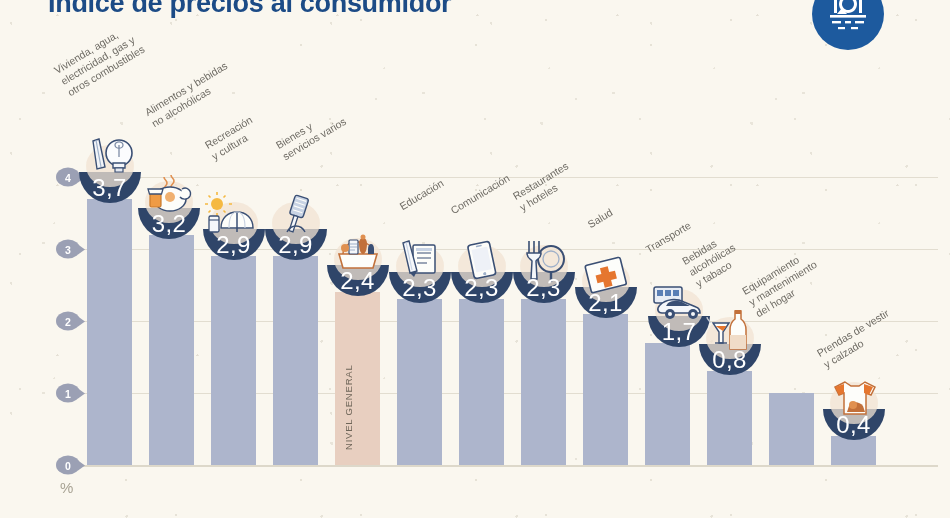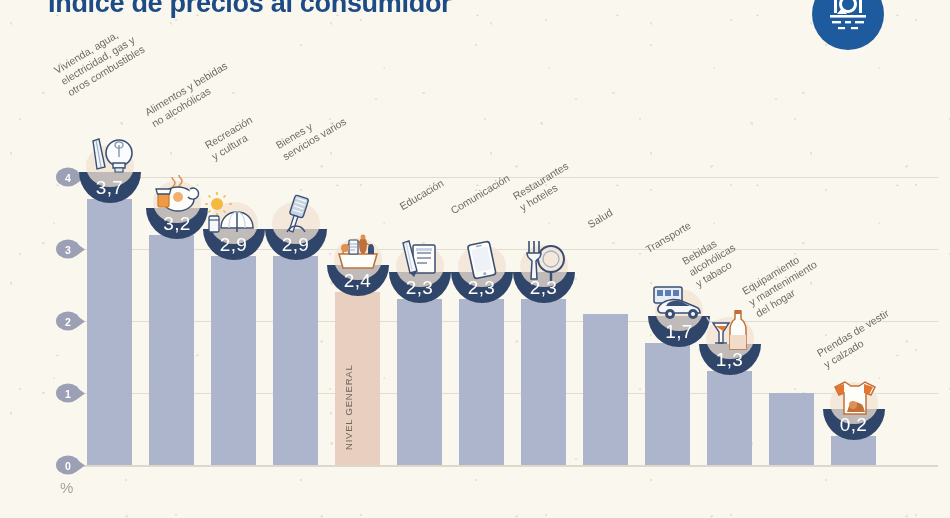--- a/index.html
+++ b/index.html
@@ -111,21 +111,21 @@
     transform: translateX(-50%);
   }
   .bubble .cup {
     position:absolute; left:0; bottom:0; width:62px; height:31px;
     background:#2f4569;
     border-radius: 0 0 31px 31px;
   }
   .bubble .val {
     position:absolute; left:0; bottom:1px; width:62px; height:28px;
     display:flex; align-items:center; justify-content:center;
-    color:#fff; font-size:19px; font-weight:400; letter-spacing:.4px;
+    color:#fff; font-size:24px; font-weight:400; letter-spacing:.4px;
     z-index:4;
   }
   .bubble .art {
     position:absolute; left:0; bottom:18px; width:62px; height:48px;
     z-index:2; overflow:visible;
   }
   .bubble .halo {
     position:absolute; left:7px; bottom:16px; width:48px; height:42px;
     border-radius:50%;
     background:#f2e3d3; opacity:.75; z-index:1;
@@ -219,21 +219,21 @@
       <circle cx="40" cy="16" r="13" fill="#fbfcfe" stroke="#3a4f74" stroke-width="1.6"></circle>
       <path d="M34 26h12v5H34z" fill="#f2f4f8" stroke="#3a4f74" stroke-width="1.4"></path>
       <path d="M36 31h8v4h-8z" fill="#e5e9f1" stroke="#3a4f74" stroke-width="1.2"></path>
       <path d="M40 8v12" stroke="#7d8ca6" stroke-width="1.3"></path>
       <ellipse cx="40" cy="8" rx="4" ry="3.2" fill="none" stroke="#7d8ca6" stroke-width="1.3"></ellipse>
     </svg>
     <div class="cup"></div>
     <div class="val">3,7</div>
   </div>
 
-  <div class="bubble" style="left:177px; top:177px">
+  <div class="bubble" style="left:169px; top:177px">
     <div class="halo"></div>
     <svg class="art" viewBox="0 0 62 48">
       <path d="M26 4c0 3 3 3 3 6s-3 3-3 6" stroke="#e09050" stroke-width="1.6" fill="none"></path>
       <path d="M33 2c0 3 3 3 3 6s-3 3-3 6" stroke="#e09050" stroke-width="1.6" fill="none"></path>
       <ellipse cx="32" cy="26" rx="16" ry="12" fill="#fdfdfa" stroke="#3a4f74" stroke-width="1.5"></ellipse>
       <circle cx="32" cy="24" r="5" fill="#f0b070"></circle>
       <path d="M44 16c5-3 10 2 8 7-2 4-8 4-10 1" fill="#fdfdfa" stroke="#3a4f74" stroke-width="1.4"></path>
       <rect x="12" y="20" width="11" height="14" rx="1.5" fill="#ef9b45" stroke="#c97a2c" stroke-width="1.2"></rect>
       <path d="M10 16h15l-1.5 5h-12z" fill="#fdfdfa" stroke="#3a4f74" stroke-width="1.3"></path>
     </svg>
@@ -326,20 +326,31 @@
       <circle cx="38" cy="22" r="13" fill="none" stroke="#3a4f74" stroke-width="2"></circle>
       <circle cx="38" cy="22" r="8" fill="none" stroke="#9fb0c9" stroke-width="1.3"></circle>
       <path d="M38 35v10" stroke="#3a4f74" stroke-width="2.4"></path>
       <path d="M16 4v12M21 4v12M26 4v12" stroke="#3a4f74" stroke-width="1.6"></path>
       <path d="M14 16h14c0 6-4 6-5 8l1 18h-6l1-18c-1-2-5-2-5-8z" fill="#f5f7fa" stroke="#3a4f74" stroke-width="1.5"></path>
     </svg>
     <div class="cup"></div>
     <div class="val">2,3</div>
   </div>
 
+  <div class="bubble" style="left:605.5px; top:256px">
+    <div class="halo"></div>
+    <svg class="art" viewBox="0 0 62 48">
+      <g transform="rotate(-14 31 24)">
+        <rect x="13" y="9" width="36" height="28" rx="2" fill="#fdfdfa" stroke="#3a4f74" stroke-width="1.6"></rect>
+        <path d="M27 15h8v6h6v8h-6v6h-8v-6h-6v-8h6z" fill="#e5762f"></path>
+      </g>
+    </svg>
+    <div class="cup"></div>
+    <div class="val">2,1</div>
+  </div>
 
   <div class="bubble" style="left:679px; top:285px">
     <div class="halo"></div>
     <svg class="art" viewBox="0 0 62 48">
       <rect x="6" y="6" width="28" height="16" rx="2" fill="#e8edf5" stroke="#3a4f74" stroke-width="1.5"></rect>
       <rect x="9" y="9" width="6" height="6" fill="#5a7fb5"></rect>
       <rect x="17" y="9" width="6" height="6" fill="#5a7fb5"></rect>
       <rect x="25" y="9" width="6" height="6" fill="#5a7fb5"></rect>
       <path d="M12 24c6-6 16-7 24-3l12 5c3 1 4 3 4 6H14c-4 0-6-4-2-8z" fill="#f5f7fa" stroke="#3a4f74" stroke-width="1.6"></path>
       <path d="M20 22c5-3 11-3 16 0l6 3H18z" fill="#3a4f74"></path>
@@ -357,35 +368,35 @@
     <svg class="art" viewBox="0 0 62 48">
       <path d="M36 2h6v8c4 3 5 6 5 11v19H31V21c0-5 1-8 5-11z" fill="#fdfdfa" stroke="#c2703a" stroke-width="1.5"></path>
       <path d="M31 26h16v14H31z" fill="#f0dcc8"></path>
       <rect x="36" y="1" width="6" height="4" fill="#c2703a"></rect>
       <path d="M14 14h16l-6 9v11h-4V23z" fill="#fdfdfa" stroke="#3a4f74" stroke-width="1.4"></path>
       <path d="M16.5 17h11l-3.5 5z" fill="#e5762f"></path>
       <path d="M16 34h12" stroke="#3a4f74" stroke-width="1.4"></path>
       <path d="M8 8c0 3 3 3 3 6" stroke="#c5cad4" stroke-width="1.4" fill="none"></path>
     </svg>
     <div class="cup"></div>
-    <div class="val">1,3</div>
+    <div class="val">0,8</div>
   </div>
 
 
   <div class="bubble" style="left:853.5px; top:378px">
     <div class="halo"></div>
     <svg class="art" viewBox="0 0 62 48">
       <path d="M22 8l-10 5 4 8 5-2v21h22V19l5 2 4-8-10-5-6 4-8 0z" fill="#fdfdfa" stroke="#c2703a" stroke-width="1.5"></path>
       <path d="M12 13l4 8 5-2v-9z" fill="#e5762f"></path>
       <path d="M50 13l-4 8-5-2v-9z" fill="#e5762f"></path>
       <path d="M26 32c3-5 10-5 14 0l2 6H24z" fill="#c2703a"></path>
       <circle cx="30" cy="31" r="4" fill="#e09050"></circle>
     </svg>
     <div class="cup"></div>
-    <div class="val">0,2</div>
+    <div class="val">0,4</div>
   </div>
 
   <div class="cat-label" style="left:72px;  top:60px">Vivienda, agua,
 electricidad, gas y
 otros combustibles</div>
   <div class="cat-label" style="left:156px; top:104px">Alimentos y bebidas
 no alcohólicas</div>
   <div class="cat-label" style="left:216px; top:137px">Recreación
 y cultura</div>
   <div class="cat-label" style="left:287px; top:137px">Bienes y

